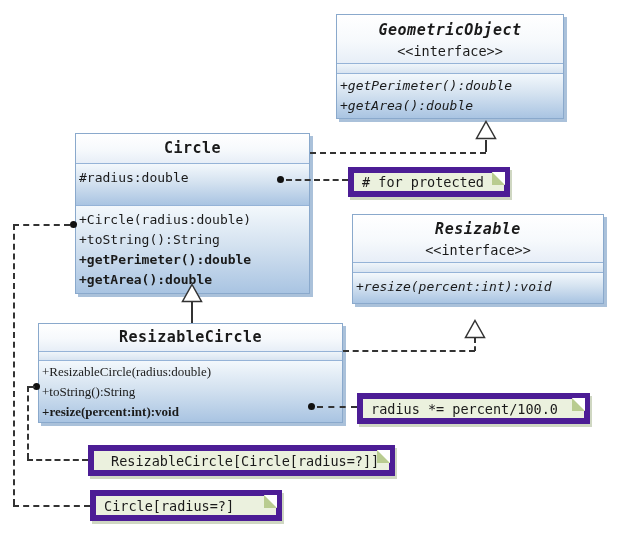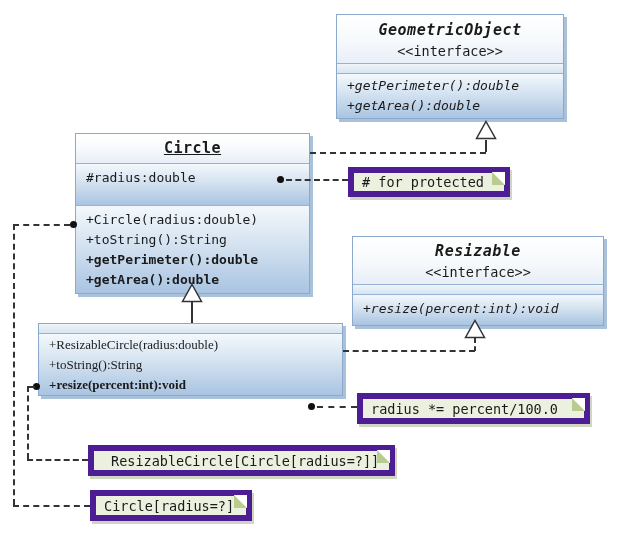--- a/index.html
+++ b/index.html
@@ -15,21 +15,21 @@
     box-sizing:border-box;
     background:#ffffff;
   }
   .cmp{box-sizing:border-box;overflow:hidden;}
   .cmp + .cmp{border-top:1px solid #95b3d7;}
   .cmp.header{background:linear-gradient(180deg,#ffffff 0%,#f6f9fc 55%,#e7eef7 100%);}
   .cmp.empty{background:linear-gradient(180deg,#eff5fa 0%,#d8e4f1 100%);}
   .cmp.body{background:linear-gradient(180deg,#f3f8fc 0%,#d4e2f0 45%,#a9c4e2 100%);}
   .cname{font-weight:bold;font-size:15px;text-align:center;letter-spacing:0.5px;}
   .stereo{font-size:13.5px;text-align:center;line-height:19px;}
-  .member{font-size:13px;line-height:20px;padding-left:10px;white-space:pre;}
+  .member{font-size:13px;line-height:20px;padding-left:3px;white-space:pre;}
   .italic{font-style:italic;}
   .bold{font-weight:bold;}
   
   .note{
     position:absolute;
     background:#ebf1de;
     border:6px solid #4c1d95;
     box-shadow:2px 3px 0 rgba(130,150,95,0.38);
     box-sizing:border-box;
     display:flex;align-items:center;
@@ -59,67 +59,70 @@
       <div class="stereo">&lt;&lt;interface&gt;&gt;</div>
     </div>
     <div class="cmp empty" style="height:10px;"></div>
     <div class="cmp body" style="height:45px;padding-top:2px;">
       <div class="member italic">+getPerimeter():double</div>
       <div class="member italic">+getArea():double</div>
     </div>
   </div>
 
   <div class="uml-box" style="left:75px;top:133px;width:235px;">
-    <div class="cmp header" style="height:29px;text-decoration:underline;">
+    <div class="cmp header" style="height:29px;">
       <div class="cname" style="line-height:28px;">Circle</div>
     </div>
     <div class="cmp body" style="height:42px;">
       <div class="member" style="line-height:28px;">#radius:double</div>
     </div>
     <div class="cmp body" style="height:88px;padding-top:4px;">
       <div class="member">+Circle(radius:double)</div>
       <div class="member">+toString():String</div>
       <div class="member bold">+getPerimeter():double</div>
       <div class="member bold">+getArea():double</div>
     </div>
   </div>
 
-  <div class="uml-box" style="left:352px;top:236px;width:252px;">
+  <div class="uml-box" style="left:352px;top:214px;width:252px;">
     <div class="cmp header" style="height:47px;padding-top:3px;">
       <div class="cname italic" style="line-height:23px;">Resizable</div>
       <div class="stereo">&lt;&lt;interface&gt;&gt;</div>
     </div>
     <div class="cmp empty" style="height:10px;"></div>
     <div class="cmp body" style="height:31px;">
       <div class="member italic" style="line-height:28px;">+resize(percent:int):void</div>
     </div>
   </div>
 
   <div class="uml-box" style="left:38px;top:323px;width:305px;">
+    <div class="cmp header" style="height:27px;">
+      <div class="cname" style="line-height:26px;">ResizableCircle</div>
+    </div>
     <div class="cmp empty" style="height:9px;"></div>
     <div class="cmp body" style="height:62px;padding-top:1px;font-family:Liberation Serif, serif;">
       <div class="member">+ResizableCircle(radius:double)</div>
       <div class="member">+toString():String</div>
       <div class="member bold">+resize(percent:int):void</div>
     </div>
   </div>
 
   <div class="note" style="left:348px;top:167px;width:162px;height:30px;">
     <span># for protected</span>
   </div>
 
   <div class="note" style="left:357px;top:393px;width:233px;height:31px;">
     <span>radius *= percent/100.0</span>
   </div>
 
   <div class="note" style="left:88px;top:445px;width:307px;height:31px;padding-left:17px;">
     <span>ResizableCircle[Circle[radius=?]]</span>
   </div>
 
-  <div class="note" style="left:90px;top:490px;width:162px;height:31px;">
+  <div class="note" style="left:90px;top:490px;width:192px;height:31px;">
     <span>Circle[radius=?]</span>
   </div>
 
   <div class="hdash" style="left:310px;top:152px;width:176px;"></div>
   <div class="vdash" style="left:485px;top:140px;height:12px;"></div>
   <svg class="tri" style="left:475px;top:120px;" width="22" height="20">
     <polygon points="11,1.5 20.5,18.5 1.5,18.5" fill="#ffffff" stroke="#333" stroke-width="1.5"></polygon>
   </svg>
 
   <svg class="tri" style="left:181px;top:283px;" width="22" height="20">

